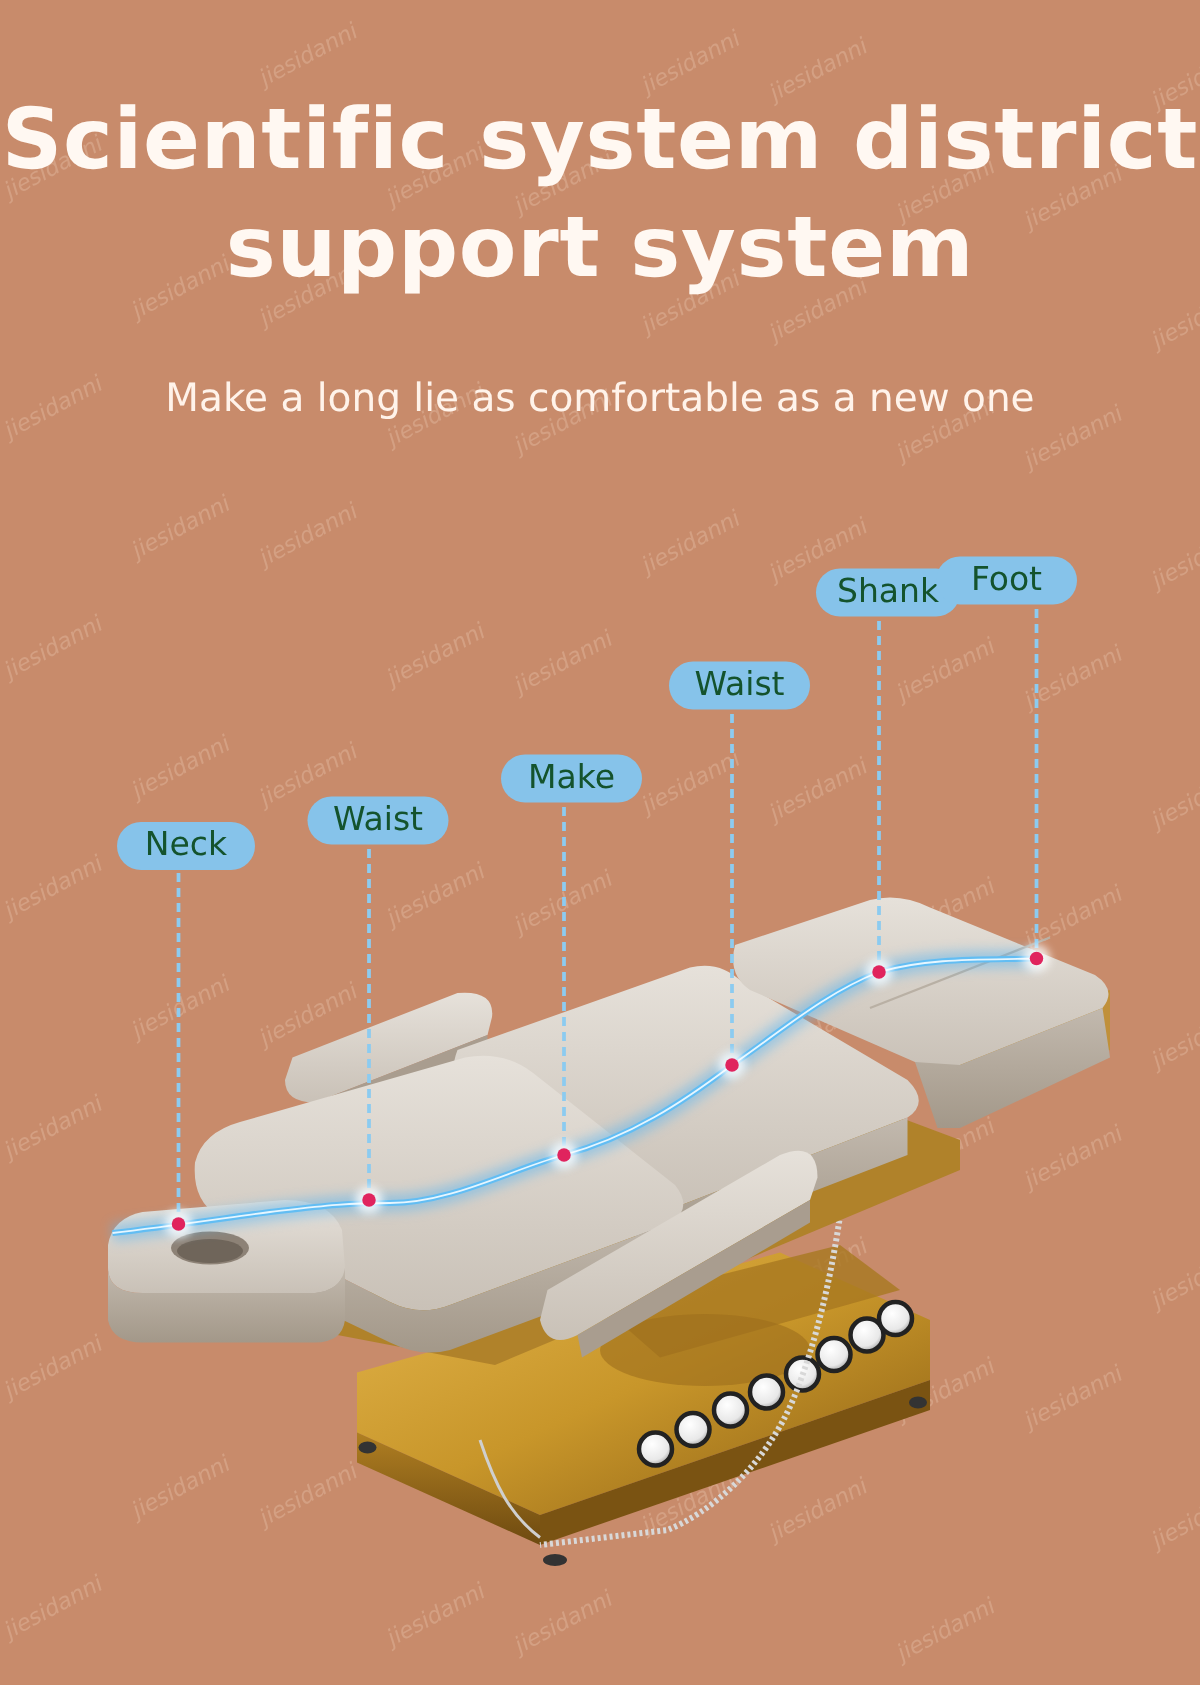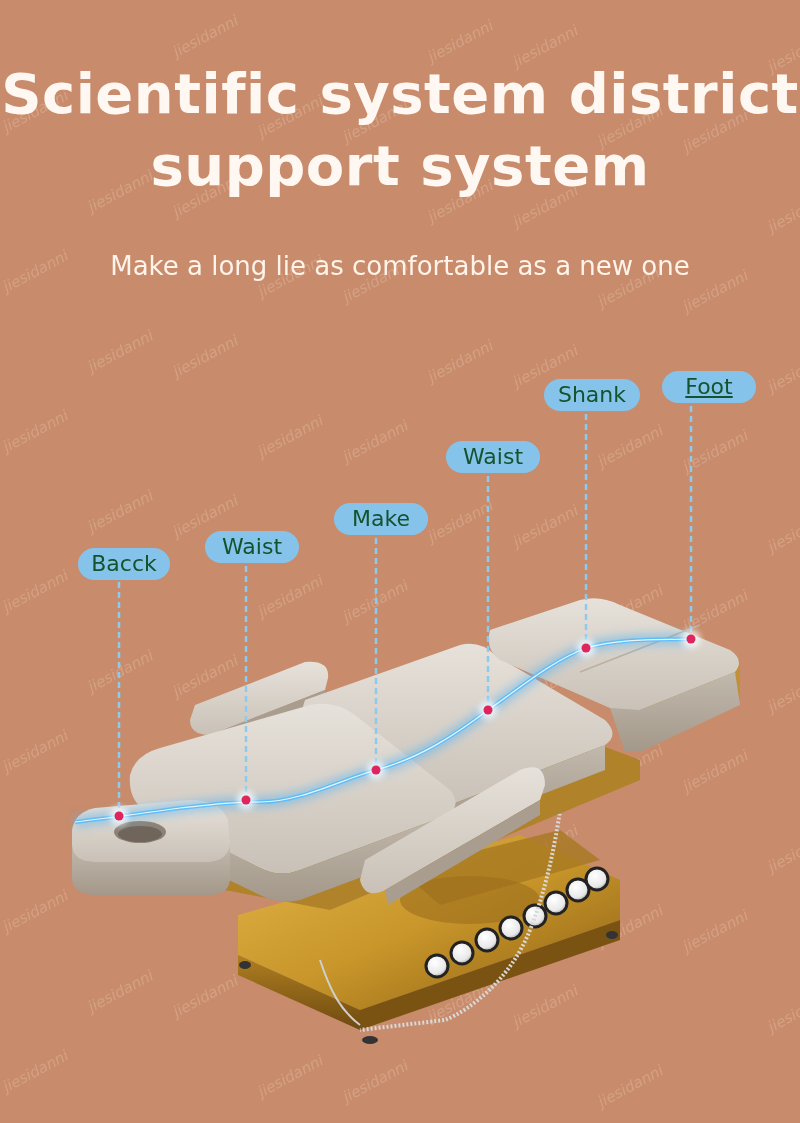--- a/index.html
+++ b/index.html
@@ -211,20 +211,20 @@
         <line x1="586" x2="586" y1="414" y2="648" stroke="#8ccbf0" stroke-width="2.5" stroke-dasharray="6,4"></line>
         <circle cx="586" cy="648" r="9" fill="#ffffff" opacity="0.8" filter="url(#dotGlow)"></circle>
         <circle cx="586" cy="648" r="4.5" fill="#e0245e"></circle>
         <line x1="691" x2="691" y1="406" y2="639" stroke="#8ccbf0" stroke-width="2.5" stroke-dasharray="6,4"></line>
         <circle cx="691" cy="639" r="9" fill="#ffffff" opacity="0.8" filter="url(#dotGlow)"></circle>
         <circle cx="691" cy="639" r="4.5" fill="#e0245e"></circle>
       </g>
   </svg>
 
   <div id="pills">
-      <div class="pill" style="left: 78px; top: 548px; width: 92px;">Bacck</div>
+      <div class="pill" style="left: 78px; top: 548px; width: 92px;">Neck</div>
       <div class="pill" style="left: 205px; top: 531px; width: 94px;">Waist</div>
       <div class="pill" style="left: 334px; top: 503px; width: 94px;">Make</div>
       <div class="pill" style="left: 446px; top: 441px; width: 94px;">Waist</div>
       <div class="pill" style="left: 544px; top: 379px; width: 96px;">Shank</div>
-      <div class="pill" style="left: 662px; top: 371px; width: 94px; text-decoration: underline;">Foot</div>
+      <div class="pill" style="left: 624px; top: 371px; width: 94px;">Foot</div>
     </div>
 </div>
 
 </body></html>

